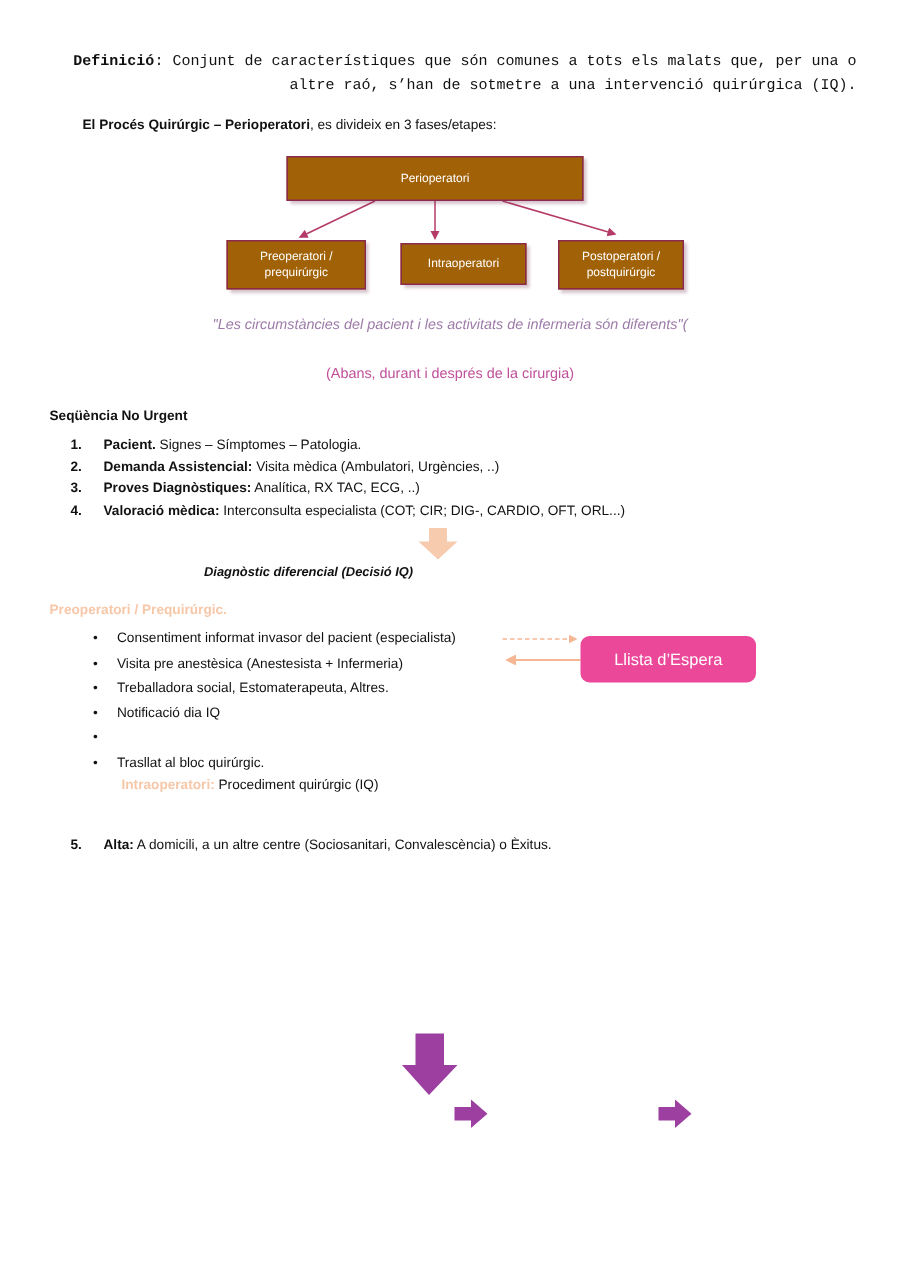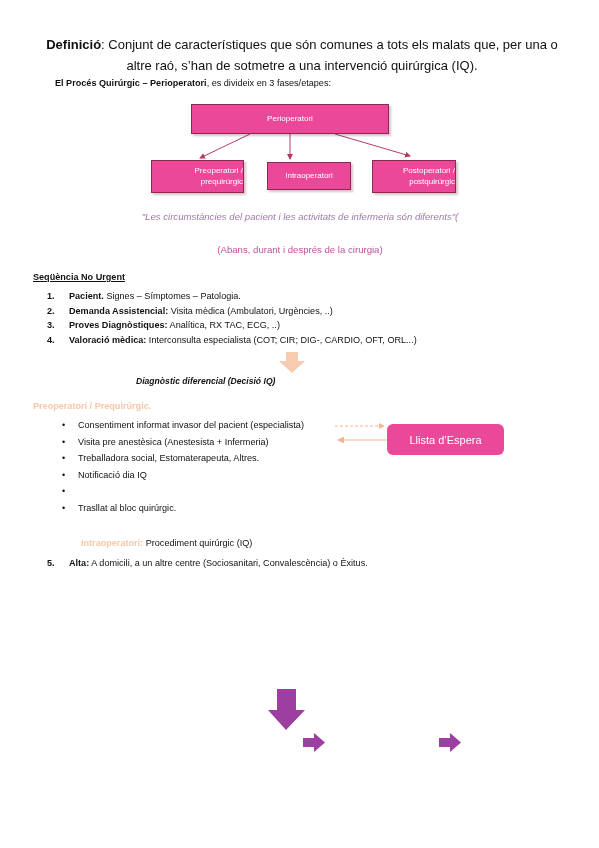--- a/index.html
+++ b/index.html
@@ -12,41 +12,42 @@
     color: #111111;
     position: relative;
     overflow: hidden;
   }
   .page { position: relative; width: 599px; height: 848px; padding: 0; }
 
   
   .intro {
     position: absolute;
     left: 33px; top: 34px; width: 538px;
-    font-size: 13px;
+    font-size: 10px;
     line-height: 1.62;
-    text-align: center;
+    text-align: right;
+    font-family: Liberation Mono, monospace;
   }
   .intro b { font-weight: bold; }
   .intro-2 {
     position: absolute;
     left: 33px; top: 76px; width: 538px;
     font-size: 9.1px; line-height: 1.6; margin-left: 22px;
   }
 
   
   .chart1 { position: absolute; left: 0; top: 100px; width: 599px; height: 105px; }
   .box-mag {
     position: absolute;
-    background: #ec4899;
+    background: #a16207;
     border: 1.2px solid #8c2a4d;
     color: #ffffff;
     font-size: 8px;
     display: flex; align-items: center; justify-content: center;
-    text-align: right;
+    text-align: center;
     line-height: 1.35;
     box-shadow: 2px 2px 2px rgba(120,60,90,0.30);
   }
   #b-perio { left: 191px; top: 4px;  width: 198px; height: 30px; }
   #b-pre   { left: 151px; top: 60px; width: 93px;  height: 33px; }
   #b-intra { left: 267px; top: 62px; width: 84px;  height: 28px; }
   #b-post  { left: 372px; top: 60px; width: 84px;  height: 33px; }
   .chart1 svg { position: absolute; left: 0; top: 0; width: 599px; height: 105px; }
 
   
@@ -62,21 +63,20 @@
     position: absolute; left: 130px; top: 244px; width: 340px;
     text-align: center;
     font-size: 9.6px;
     color: #c0509a;
   }
 
   
   .h-seq {
     position: absolute; left: 33px; top: 272px;
     font-size: 9.1px; font-weight: bold;
-    text-decoration: underline;
   }
   .olist {
     position: absolute; left: 47px; top: 292px; width: 500px;
     font-size: 9.1px; line-height: 1.0;
   }
   .olist .li { display: flex; margin-bottom: 5.5px; }
   .olist .num { width: 22px; font-weight: bold; flex: 0 0 22px; }
   .olist .txt b { font-weight: bold; }
 
   
@@ -103,21 +103,21 @@
   .box-espera {
     position: absolute; left: 387px; top: 424px; width: 117px; height: 31px;
     background: #ec4899; border-radius: 6px;
     color: #ffffff; font-size: 11px;
     display: flex; align-items: center; justify-content: center;
   }
   .arrows-espera { position: absolute; left: 330px; top: 418px; width: 70px; height: 36px; }
 
   
   .line-intra {
-    position: absolute; left: 33px; top: 538px; font-size: 9.1px; padding-left: 48px;
+    position: absolute; left: 33px; top: 518px; font-size: 9.1px; padding-left: 48px;
   }
   .line-post {
     position: absolute; left: 33px; top: 532px; font-size: 9.1px;
   }
   .tag-peach { color: #f6c7a8; font-weight: bold; }
   .item5 {
     position: absolute; left: 47px; top: 558px; font-size: 9.1px; display: flex;
   }
   .item5 .num { width: 22px; flex: 0 0 22px; font-weight: bold; }
   .item5 b { font-weight: bold; }

